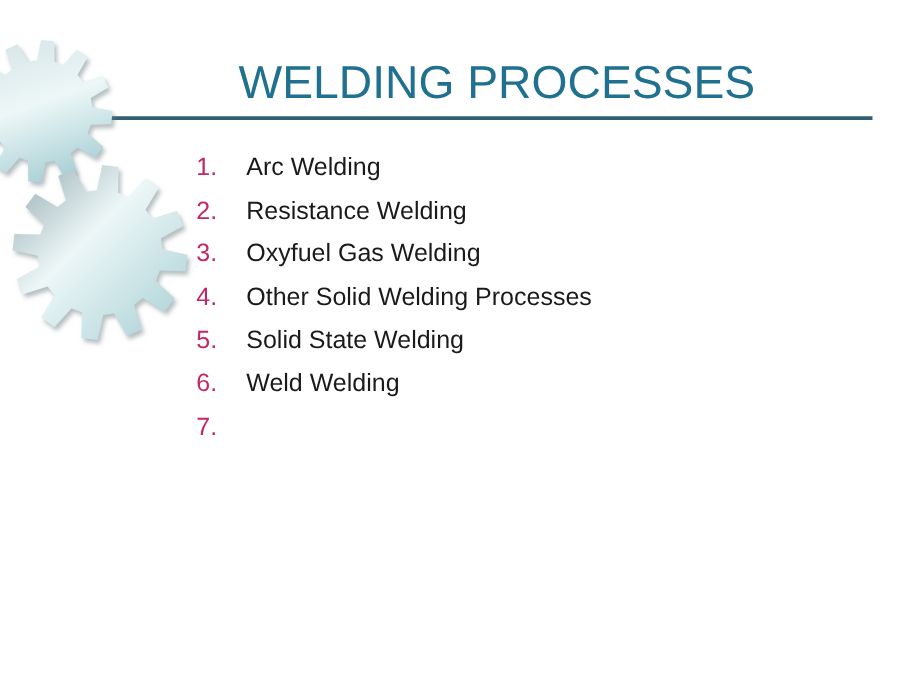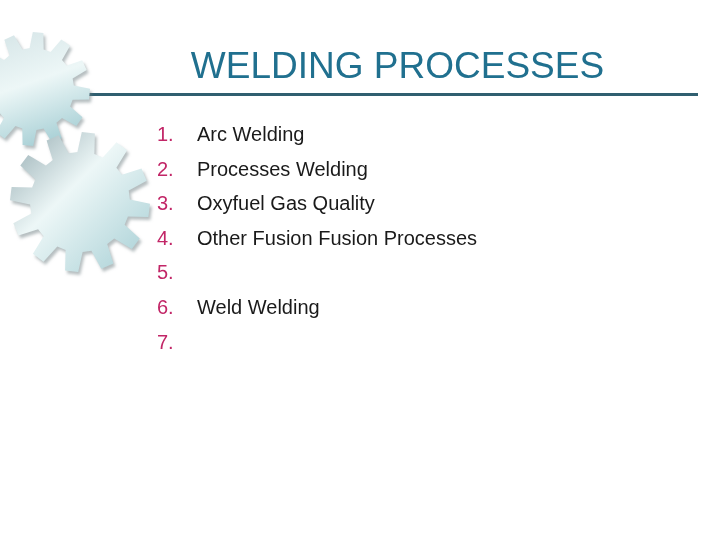--- a/index.html
+++ b/index.html
@@ -101,32 +101,33 @@
 
   <div class="title">WELDING PROCESSES</div>
 
   <ol class="list">
     <li>
       <span class="num">1.</span>
       <span class="txt">Arc Welding</span>
     </li>
     <li>
       <span class="num">2.</span>
-      <span class="txt">Processes Welding</span>
+      <span class="txt">Resistance Welding</span>
     </li>
     <li>
       <span class="num">3.</span>
-      <span class="txt">Oxyfuel Gas Quality</span>
+      <span class="txt">Oxyfuel Gas Welding</span>
     </li>
     <li>
       <span class="num">4.</span>
-      <span class="txt">Other Fusion Fusion Processes</span>
+      <span class="txt">Other Solid Welding Processes</span>
     </li>
     <li>
       <span class="num">5.</span>
+      <span class="txt">Solid State Welding</span>
     </li>
     <li>
       <span class="num">6.</span>
       <span class="txt">Weld Welding</span>
     </li>
     <li>
       <span class="num">7.</span>
     </li>
   </ol>
 

